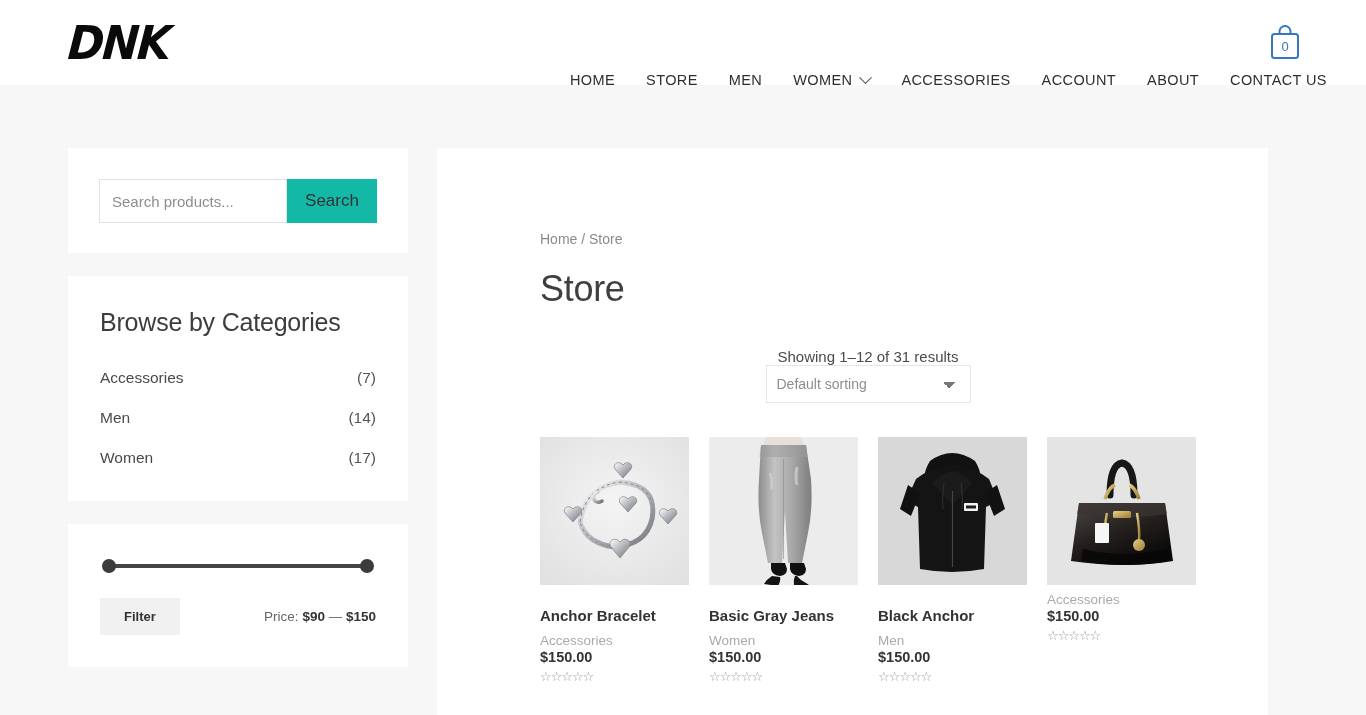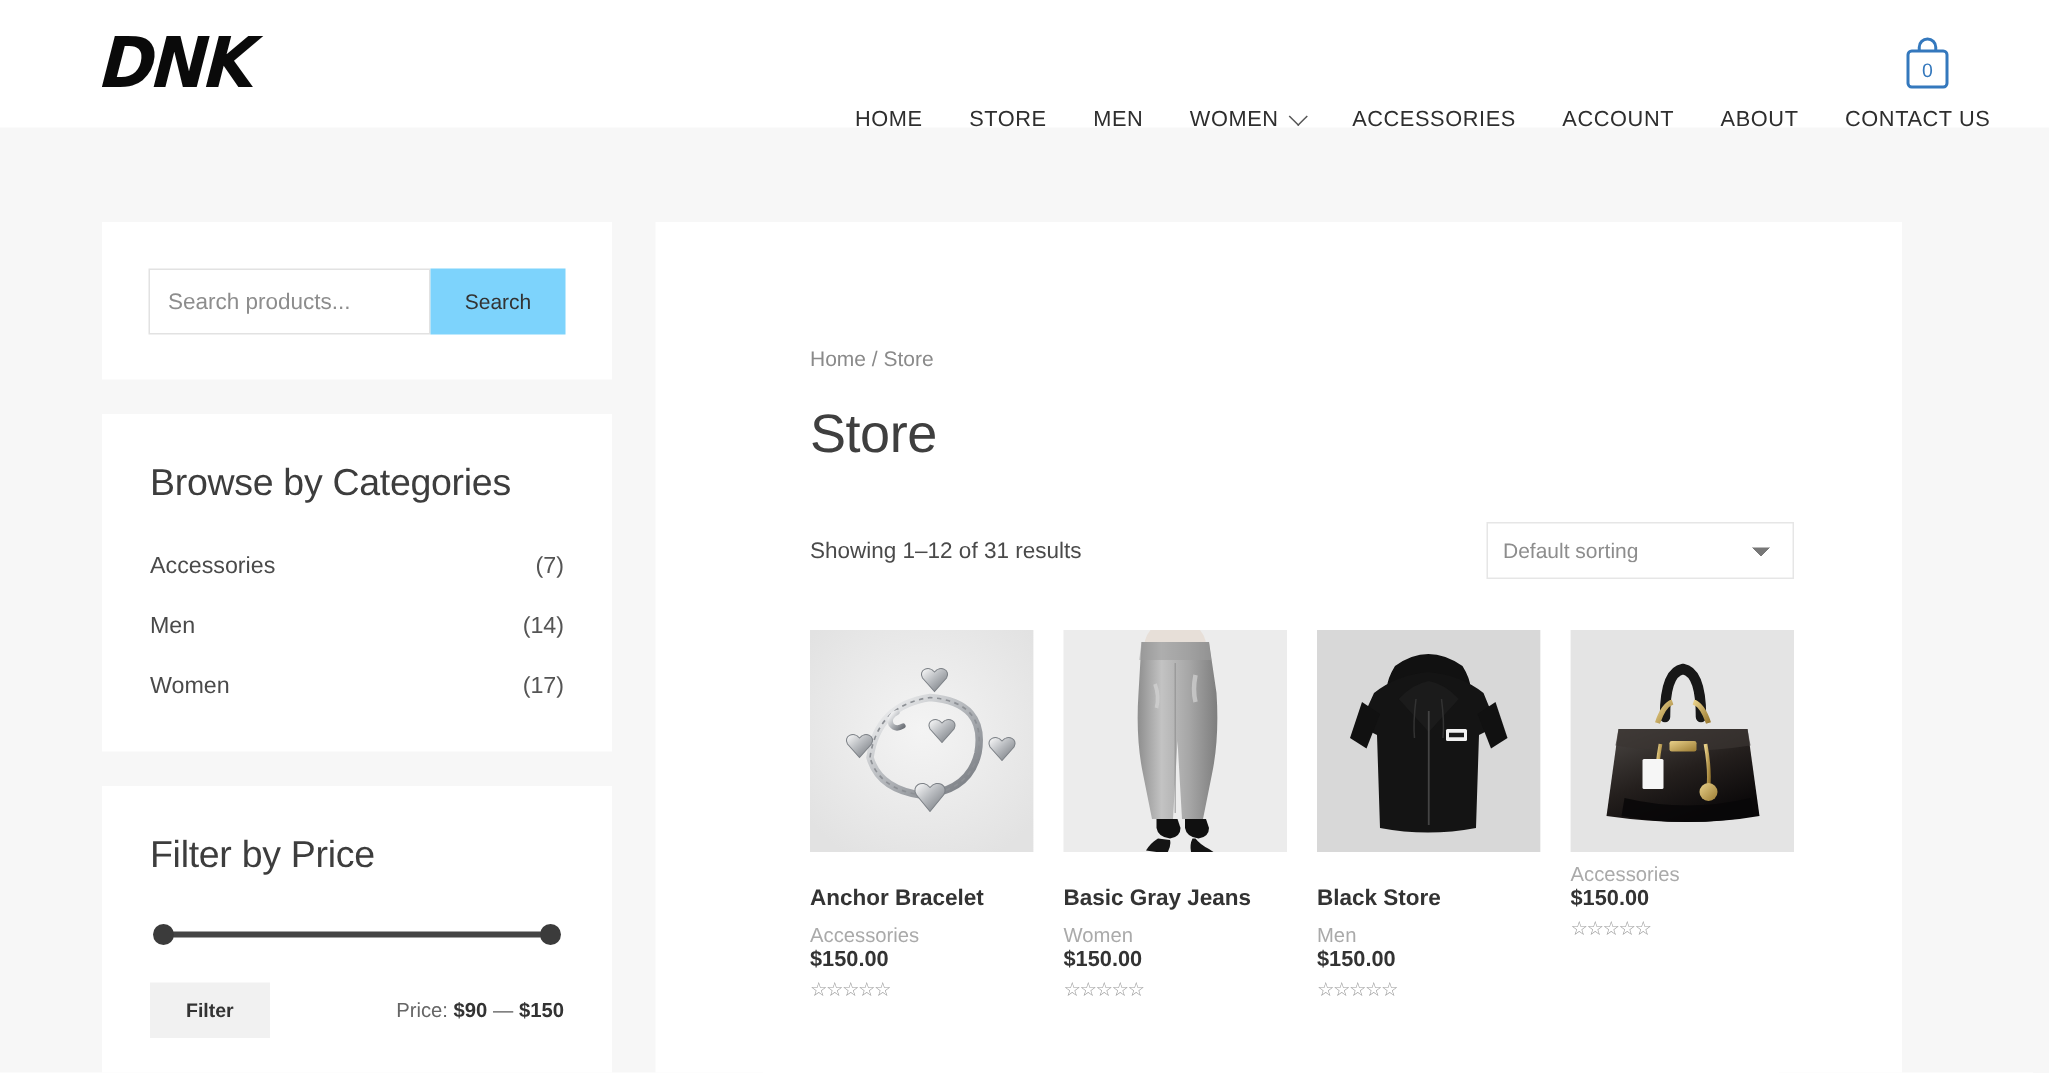--- a/index.html
+++ b/index.html
@@ -112,22 +112,22 @@
     font-size: 15px;
     color: #444;
     font-family: "Liberation Sans", sans-serif;
     outline: none;
   }
   .search-input::placeholder { color: #8d8d8d; }
   .search-btn {
     width: 107px;
     height: 44px;
     border: none;
-    background: #7dd3fc;
-    font-size: 14px;
+    background: #14b8a6;
+    font-size: 17px;
     color: #333;
     cursor: pointer;
     font-family: "Liberation Sans", sans-serif;
   }
 
   .cat-list { list-style: none; margin: 0; padding: 0; }
   .cat-item {
     display: flex;
     justify-content: space-between;
     font-size: 15.5px;
@@ -193,20 +193,21 @@
     color: #3f3f3f;
     margin: 21px 0 0 0;
     letter-spacing: -0.3px;
   }
   .result-bar {
     display: flex;
     align-items: center;
     justify-content: space-between;
     margin-top: 38px;
     width: 656px;
+    flex-direction: column;
   }
   .result-count { font-size: 15px; color: #4a4a4a; }
   .sort-select {
     width: 205px;
     height: 38px;
     border: 1px solid #e6e6e6;
     background: #fff;
     color: #8d8d8d;
     font-size: 14px;
     padding: 0 10px;
@@ -318,21 +319,20 @@
           <span class="cat-count">(14)</span>
         </li>
         <li class="cat-item">
           <span>Women</span>
           <span class="cat-count">(17)</span>
         </li>
       </ul>
     </section>
 
     <section class="widget">
-      <h2 class="widget-title">Filter by Price</h2>
       <div class="slider-wrap">
         <div class="slider-track"></div>
         <div class="slider-handle left"></div>
         <div class="slider-handle right"></div>
       </div>
       <div class="filter-row">
         <button class="filter-btn">Filter</button>
         <span class="price-label">
           <span>Price:</span>
           <b>$90</b>
@@ -433,21 +433,21 @@
             <path d="M30 48 l-8 24 11 7 9 -23z" fill="#111"></path>
             <path d="M119 48 l8 24 -11 7 -9 -23z" fill="#111"></path>
             <path d="M74.5 34 q-11 2 -20 12 l20 22 20 -22 q-9 -10 -20 -12z" fill="#1b1b1b"></path>
             <path d="M74.5 54 v76" stroke="#444" stroke-width="1.2"></path>
             <rect x="86" y="66" width="14" height="8" rx="1" fill="#f2f2f2"></rect>
             <rect x="88" y="68.5" width="10" height="3" fill="#1c1c1c"></rect>
             <path d="M66 46 q-2 16 -1 26" stroke="#333" stroke-width="1" fill="none"></path>
             <path d="M83 46 q2 16 1 26" stroke="#333" stroke-width="1" fill="none"></path>
           </svg>
         </div>
-        <div class="product-name">Black Store</div>
+        <div class="product-name">Black Anchor</div>
         <div class="product-cat">Men</div>
         <div class="product-price">$150.00</div>
         <div class="stars">☆☆☆☆☆</div>
       </article>
 
       <article class="product">
         <div class="product-img">
           <svg width="149" height="148" viewBox="0 0 149 148">
             <defs>
               <linearGradient id="bagg" x1="0" y1="0" x2="0.6" y2="1">

